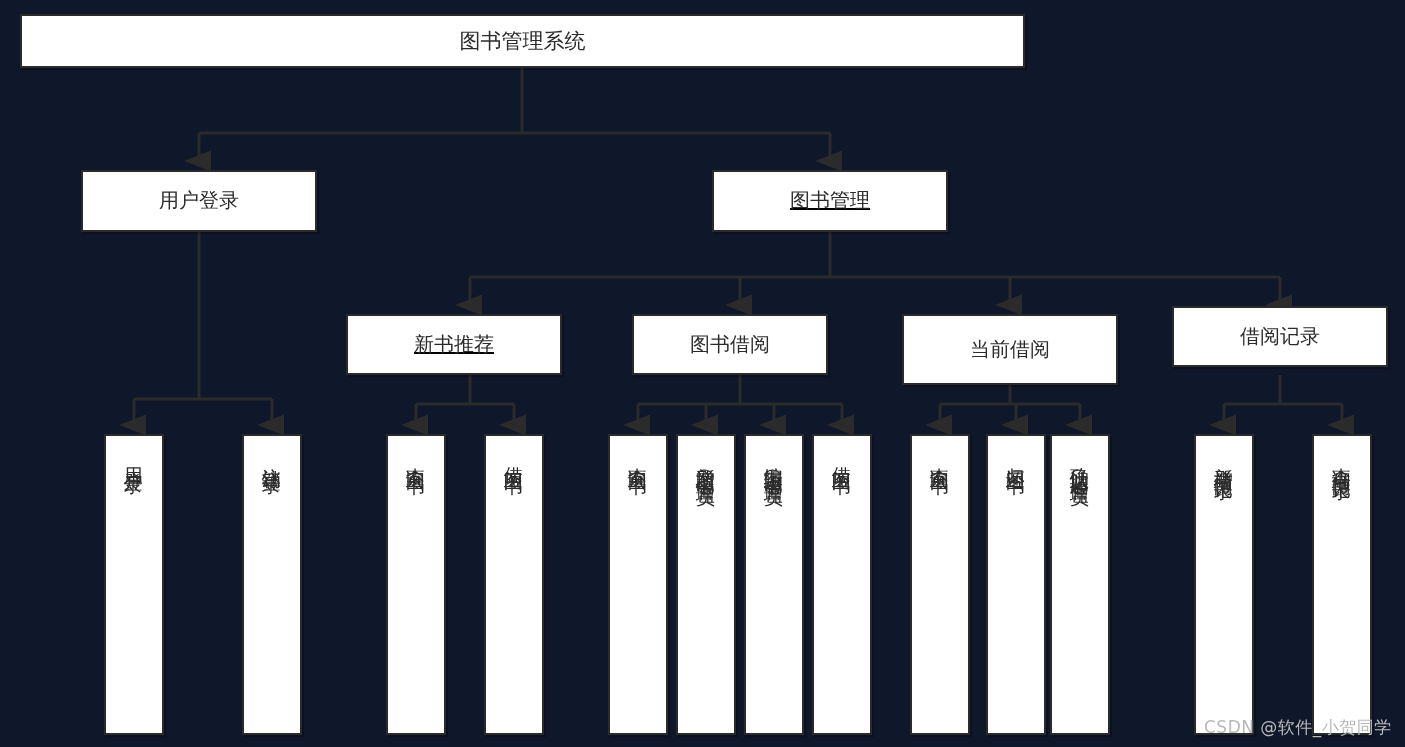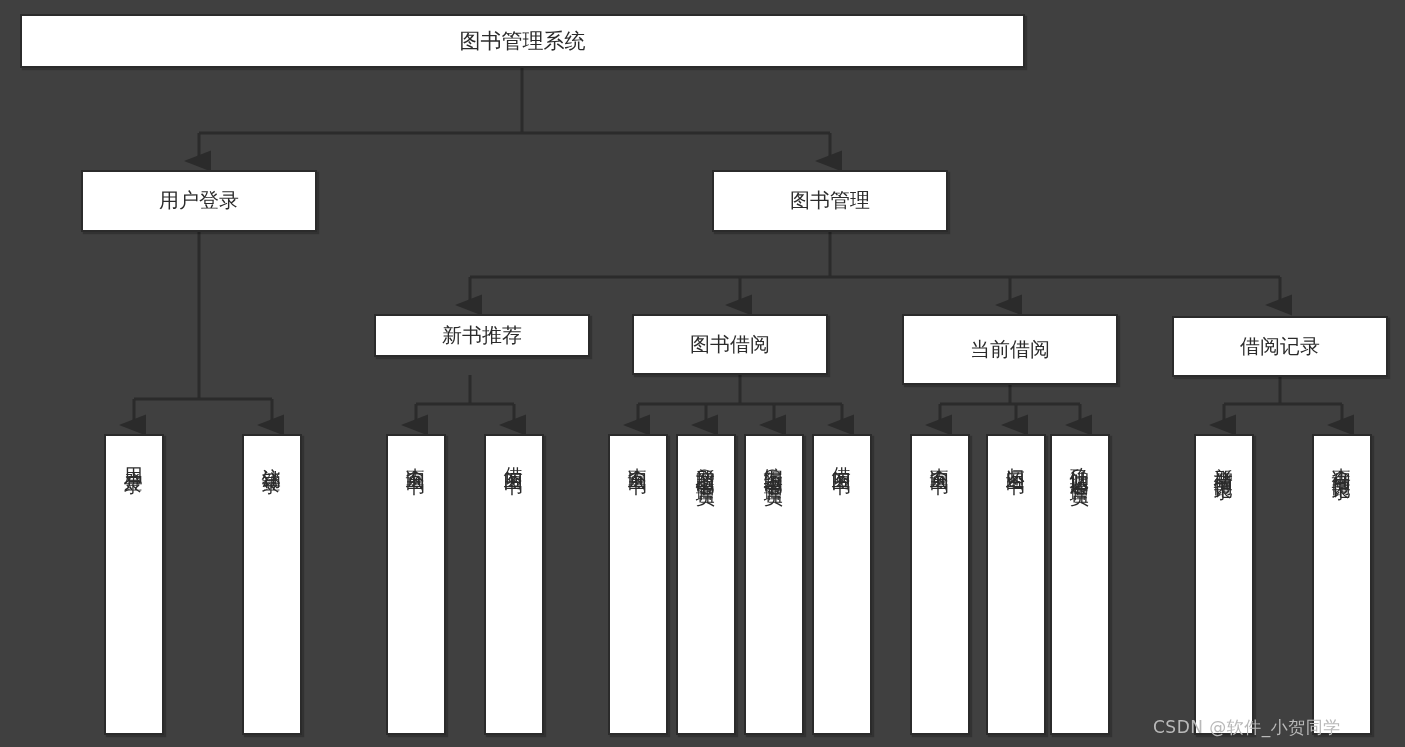--- a/index.html
+++ b/index.html
@@ -8,21 +8,21 @@
     padding: 0;
     background: #ffffff;
   }
   body {
     font-family: "DejaVu Sans", "Liberation Sans", sans-serif;
   }
   #canvas {
     position: relative;
     width: 1405px;
     height: 747px;
-    background: #404040;
+    background: #0f172a;
     overflow: hidden;
   }
   svg.edges {
     position: absolute;
     left: 0;
     top: 0;
     width: 1405px;
     height: 747px;
     pointer-events: none;
   }
@@ -120,34 +120,34 @@
     </g>
   </svg>
 
   <div class="node root" style="left:20px; top:14px; width:1005px; height:54px;">
     <span class="label">图书管理系统</span>
   </div>
 
   <div class="node lvl1" style="left:81px; top:170px; width:236px; height:62px;">
     <span class="label">用户登录</span>
   </div>
-  <div class="node lvl1" style="left:712px; top:170px; width:236px; height:62px;">
+  <div class="node lvl1" style="left:712px; top:170px; width:236px; height:62px;text-decoration:underline;">
     <span class="label">图书管理</span>
   </div>
 
-  <div class="node lvl2" style="left:374px; top:314px; width:216px; height:43px;">
+  <div class="node lvl2" style="left:346px; top:314px; width:216px; height:61px;text-decoration:underline;">
     <span class="label">新书推荐</span>
   </div>
   <div class="node lvl2" style="left:632px; top:314px; width:196px; height:61px;">
     <span class="label">图书借阅</span>
   </div>
   <div class="node lvl2" style="left:902px; top:314px; width:216px; height:71px;">
     <span class="label">当前借阅</span>
   </div>
-  <div class="node lvl2" style="left:1172px; top:316px; width:216px; height:61px;">
+  <div class="node lvl2" style="left:1172px; top:306px; width:216px; height:61px;">
     <span class="label">借阅记录</span>
   </div>
 
   <div class="node leaf" style="left:104px; top:434px; width:60px; height:301px;">
     <span class="label">用户登录</span>
   </div>
   <div class="node leaf" style="left:242px; top:434px; width:60px; height:301px;">
     <span class="label">注销登录</span>
   </div>
   <div class="node leaf" style="left:386px; top:434px; width:60px; height:301px;">
@@ -177,15 +177,15 @@
   <div class="node leaf" style="left:1050px; top:434px; width:60px; height:301px;">
     <span class="label">确认归还（管理员）</span>
   </div>
   <div class="node leaf" style="left:1194px; top:434px; width:60px; height:301px;">
     <span class="label">新增借阅记录</span>
   </div>
   <div class="node leaf" style="left:1312px; top:434px; width:60px; height:301px;">
     <span class="label">查询借阅记录</span>
   </div>
 
-  <div class="watermark" style="left:1153px; top:716px;">CSDN @软件_小贺同学</div>
+  <div class="watermark" style="left:1204px; top:716px;">CSDN @软件_小贺同学</div>
 
 </div>
 
 </body></html>

